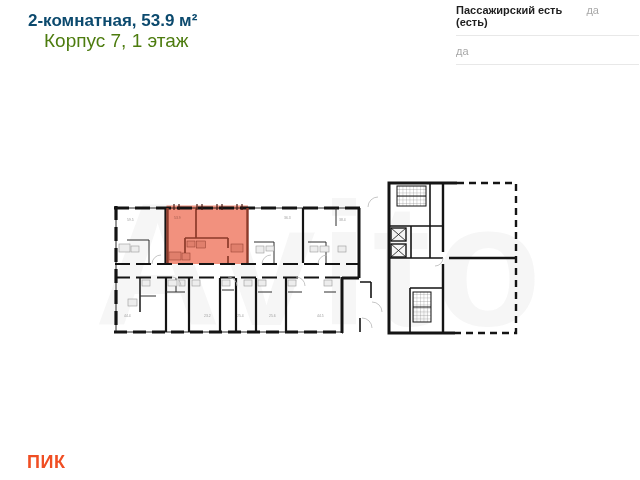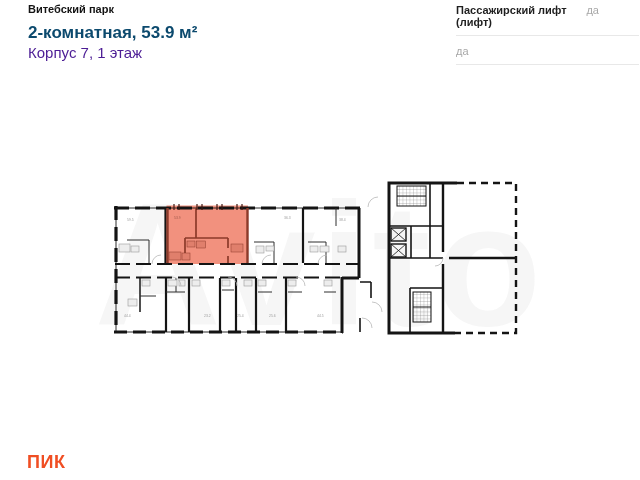--- a/index.html
+++ b/index.html
@@ -4,49 +4,48 @@
 <style>
   html,body{margin:0;padding:0;}
   body{
     width:640px;height:480px;position:relative;overflow:hidden;
     background:#ffffff;
     font-family:"Liberation Sans", sans-serif;
   }
   .header{position:absolute;left:28px;top:3px;}
   .project{font-size:11px;font-weight:700;color:#141414;line-height:12px;margin:0;}
   .title{font-size:17px;font-weight:700;color:#0c4a6e;line-height:19px;margin:8px 0 0 0;}
-  .subtitle{font-size:15px;font-weight:400;color:#4c1d95;line-height:16px;margin:3px 0 0 0;}
+  .subtitle{font-size:19px;font-weight:400;color:#4d7c0f;line-height:16px;margin:3px 0 0 16px;}
 
   .attrs{position:absolute;left:456px;top:0;width:183px;}
   .attr-row{display:flex;justify-content:space-between;align-items:baseline;
     border-bottom:1px solid #e8e8e8;padding:4px 0 7px 0;}
   .attr-row + .attr-row{padding-top:9px;}
   .attr-label{font-size:11px;font-weight:600;color:#1f1f1f;}
   .attr-value{font-size:11px;font-weight:400;color:#a8a8a8;padding-right:40px;}
 
   svg.plan{position:absolute;left:0;top:0;}
   .rl{font-size:3.4px;fill:#9b9b9b;}
   .rlh{font-size:3.4px;fill:#a05a4c;}
   .wm{font-size:175px;font-weight:700;fill:#2a2a2a;fill-opacity:0.045;letter-spacing:4px;}
 
   .logo{position:absolute;left:27px;top:449px;font-size:18px;font-weight:800;
     letter-spacing:0.5px;color:#F04E23;line-height:26px;}
 </style>
 </head>
 <body>
 
 <div class="header">
-  <div class="project">Витебский парк</div>
   <div class="title">2-комнатная, 53.9 м²</div>
   <div class="subtitle">Корпус 7, 1 этаж</div>
 </div>
 
 <div class="attrs">
   <div class="attr-row">
-    <span class="attr-label">Пассажирский лифт (лифт)</span>
+    <span class="attr-label">Пассажирский есть (есть)</span>
     <span class="attr-value">да</span>
   </div>
   <div class="attr-row">
     <span class="attr-value">да</span>
   </div>
 </div>
 
 <svg class="plan" width="640" height="480" viewBox="0 0 640 480">
   <defs>
     <pattern id="st" width="3.5" height="3.5" patternUnits="userSpaceOnUse">

